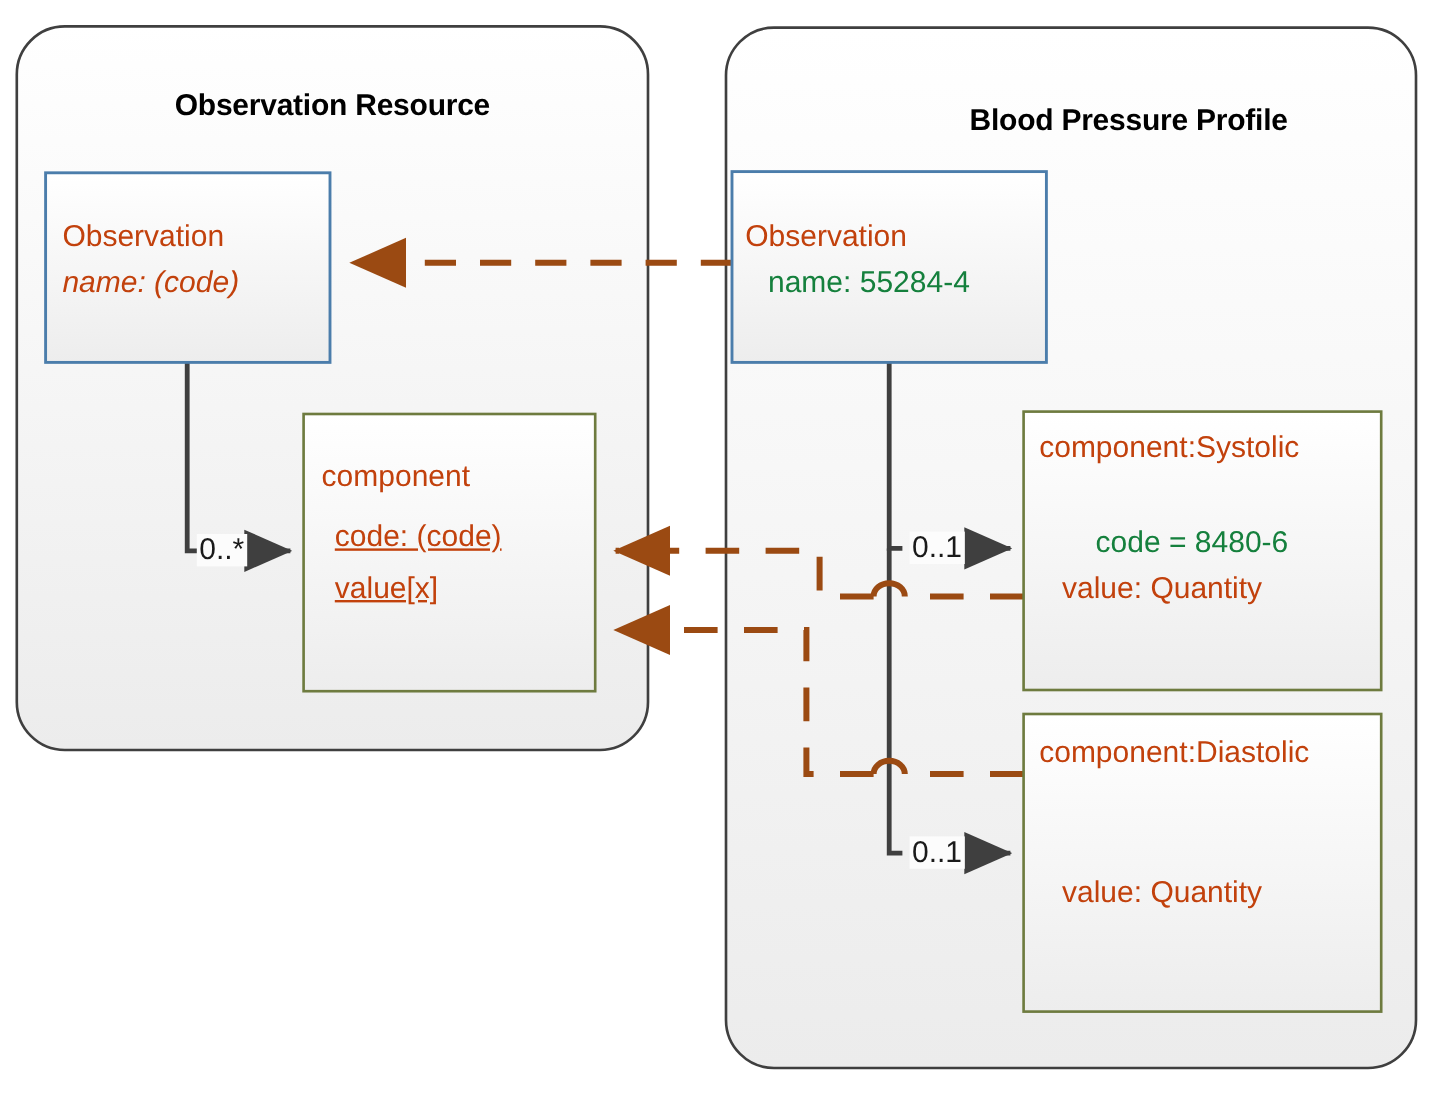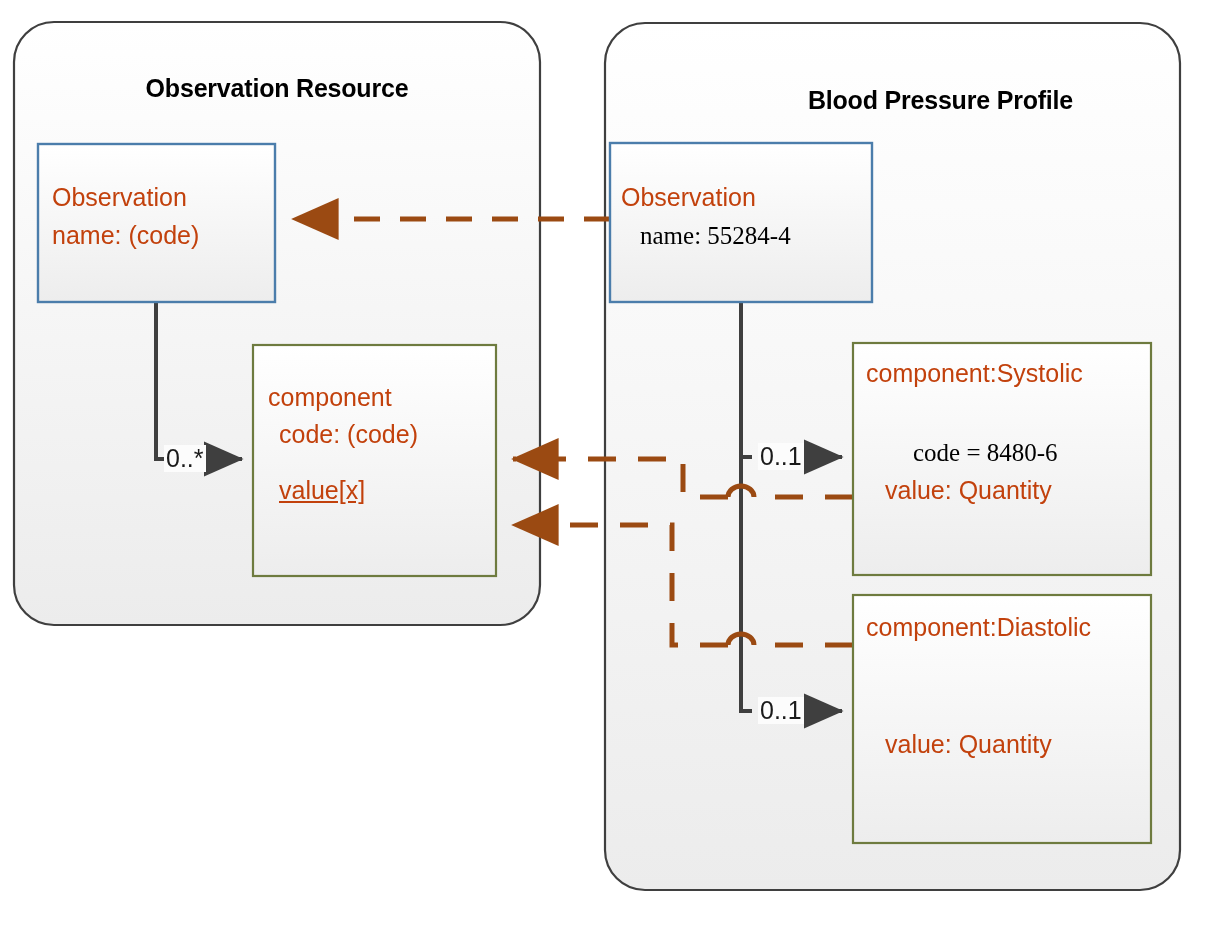--- a/index.html
+++ b/index.html
@@ -37,21 +37,21 @@
     white-space: nowrap;
   }
   .class-box-text {
     position: absolute;
     font-family: "Liberation Sans", sans-serif;
     font-size: 25px;
     color: #c2410c;
     white-space: nowrap;
     line-height: 1.24;
   }
-  .class-box-text.purple { color: #000000; font-family: Liberation Serif, serif; }
+  .class-box-text.purple { color: #15803d; }
   .mult-label {
     position: absolute;
     font-family: "Liberation Sans", sans-serif;
     font-size: 25px;
     color: #1a1a1a;
     background: #fcfcfc;
     line-height: 1;
     padding: 1px 2px;
     white-space: nowrap;
   }
@@ -122,24 +122,24 @@
     <rect x="253" y="345" width="243" height="231" fill="url(#boxGrad)" stroke="#6E7B3F" stroke-width="2.2"></rect>
     <rect x="610" y="143" width="262" height="159" fill="url(#boxGrad)" stroke="#4B7DAB" stroke-width="2.4"></rect>
     <rect x="853" y="343" width="298" height="232" fill="url(#boxGrad)" stroke="#6E7B3F" stroke-width="2.2"></rect>
     <rect x="853" y="595" width="298" height="248" fill="url(#boxGrad)" stroke="#6E7B3F" stroke-width="2.2"></rect>
   </svg>
 
   <div class="panel-title" style="left:14px; top:74px; width:526px;">Observation Resource</div>
   <div class="panel-title" style="left:605px; top:86px; width:671px;">Blood Pressure Profile</div>
 
   <div class="class-box-text" style="left:52px; top:182px;">Observation</div>
-  <div class="class-box-text" style="left:52px; top:220px;">name: (code)</div>
+  <div class="class-box-text" style="left:52px; top:220px;font-style:italic;">name: (code)</div>
 
   <div class="class-box-text" style="left:268px; top:350px;margin-top:32px;">component</div>
-  <div class="class-box-text" style="left:279px; top:419px;">code: (code)</div>
+  <div class="class-box-text" style="left:279px; top:432px;text-decoration:underline;">code: (code)</div>
   <div class="class-box-text" style="left:279px; top:475px;text-decoration:underline;">value[x]</div>
 
   <div class="class-box-text" style="left:621px; top:182px;">Observation</div>
   <div class="class-box-text purple" style="left:640px; top:220px;">name: 55284-4</div>
 
   <div class="clip-box" style="left:855px; top:345px; width:295px; height:188px;">
     <div class="class-box-text" style="left:11px; top:13px;">component:Systolic</div>
     <div class="class-box-text purple" style="left:30px; top:92px;margin-left:28px;">code = 8480-6</div>
     <div class="class-box-text" style="left:30px; top:130px;">value: Quantity</div>
   </div>

